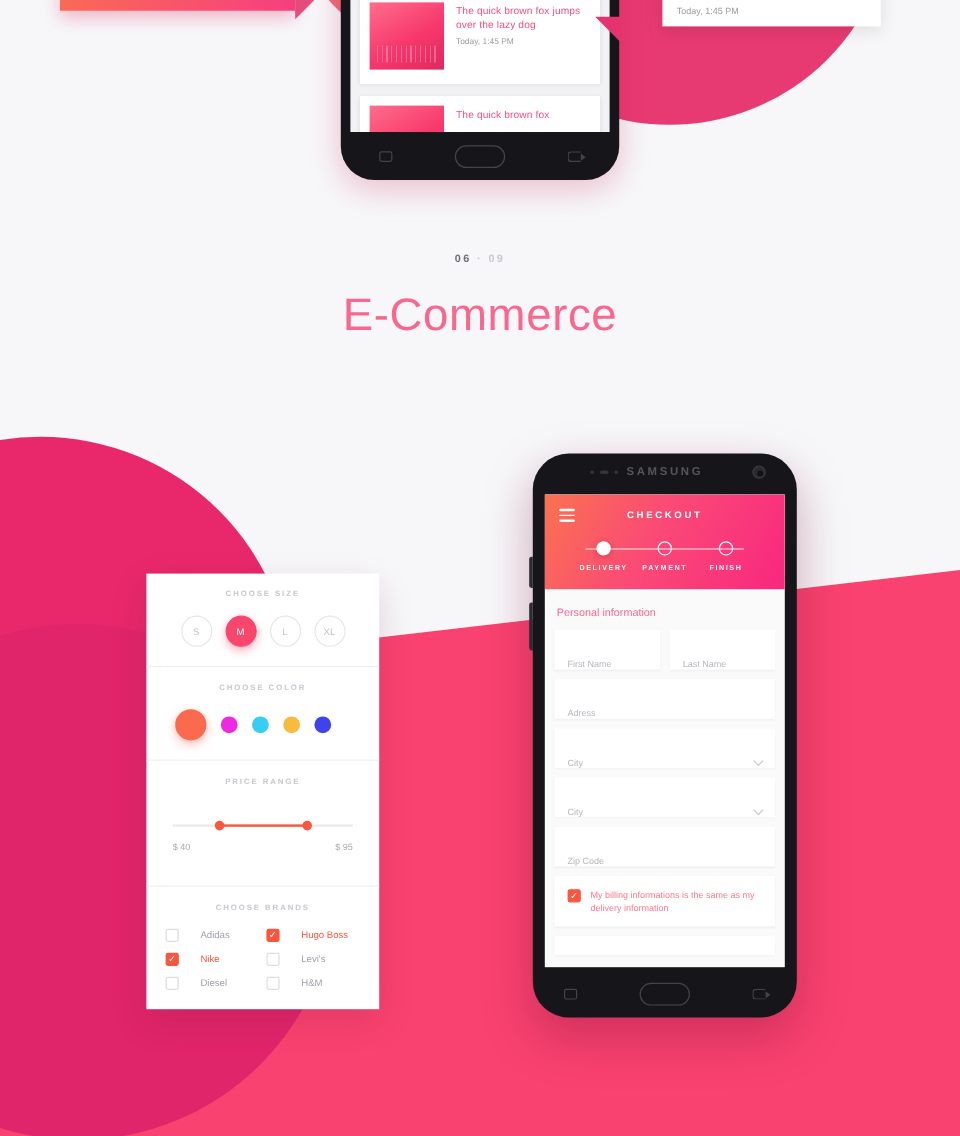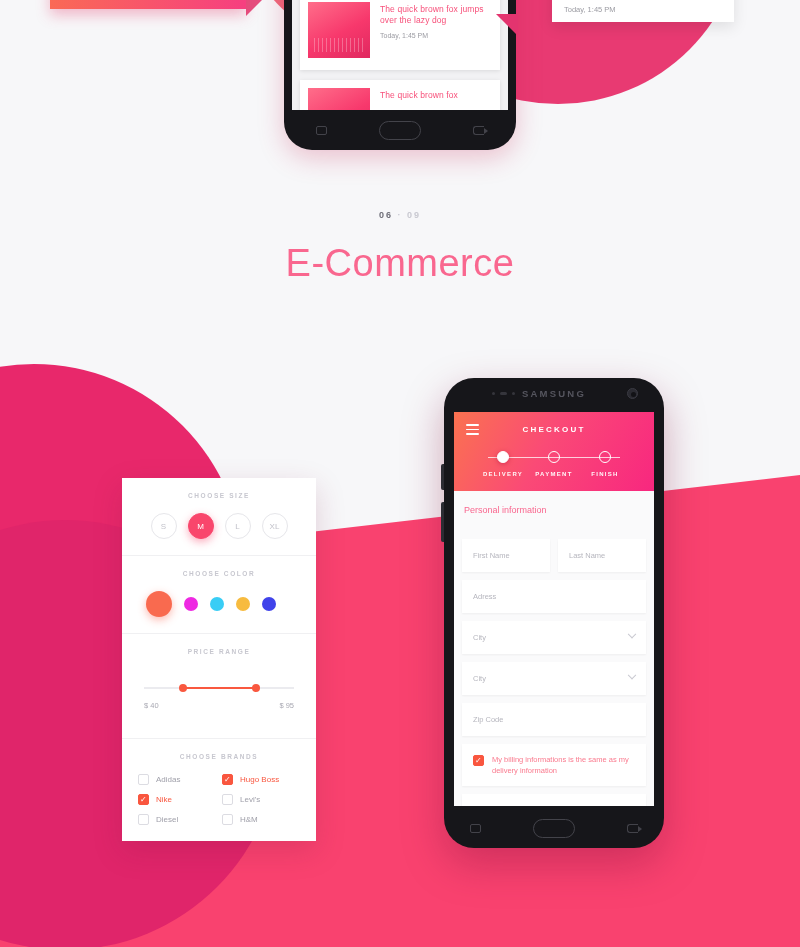--- a/index.html
+++ b/index.html
@@ -211,21 +211,21 @@
   .slider-knob.lo { left: 23%; }
   .slider-knob.hi { right: 23%; }
   .slider-vals {
     display: flex; justify-content: space-between; margin-top: 12px;
     font-size: 7.5px; color: #a8a8b2;
   }
   .brand-grid {
     display: grid; grid-template-columns: 1fr 1fr; gap: 9px 6px;
     padding: 0 4px;
   }
-  .brand-item { display: flex; align-items: center; gap: 7px; }
+  .brand-item { display: flex; align-items: center; gap: 18px; }
   .cbox {
     width: 11px; height: 11px; border: 1px solid #dcdce2; border-radius: 2px;
     flex: 0 0 11px; position: relative; background: #fff;
   }
   .cbox.checked { background: #f9563f; border-color: #f9563f; }
   .cbox.checked:after {
     content: '✓'; position: absolute; left: 1px; top: -1px;
     font-size: 8px; color: #fff; line-height: 12px;
   }
   .brand-name { font-size: 8px; color: #a0a0aa; }
@@ -285,24 +285,24 @@
   .dot {
     width: 12px; height: 12px; border-radius: 50%;
     border: 1.6px solid #fff; margin: 0 auto; background: transparent;
   }
   .dot.filled { background: #fff; box-shadow: 0 1px 5px rgba(160,0,50,0.4); }
   .step-name {
     margin-top: 8px; color: #fff; font-size: 6px;
     letter-spacing: 1.3px; font-weight: bold; opacity: 0.95;
   }
   .form-area { padding: 10px 8px 0; }
-  .form-heading { color: #f9678f; font-size: 9px; margin: 4px 2px 24px; }
+  .form-heading { color: #f9678f; font-size: 9px; margin: 4px 2px 10px; }
   .field {
     background: #fff; height: 33px; margin-bottom: 8px;
-    display: flex; align-items: center; padding: 0 11px;
+    display: flex; align-items: flex-end; padding: 0 11px;
     box-shadow: 0 1px 2px rgba(0,0,0,0.05);
     font-size: 7.5px; color: #b6b6be;
     justify-content: space-between;
   }
   .field-row { display: flex; gap: 8px; }
   .field-row .field { flex: 1; }
   .chev {
     width: 6px; height: 6px; border-right: 1.2px solid #c9c9d1;
     border-bottom: 1.2px solid #c9c9d1; transform: rotate(45deg) translate(-2px,-2px);
   }

